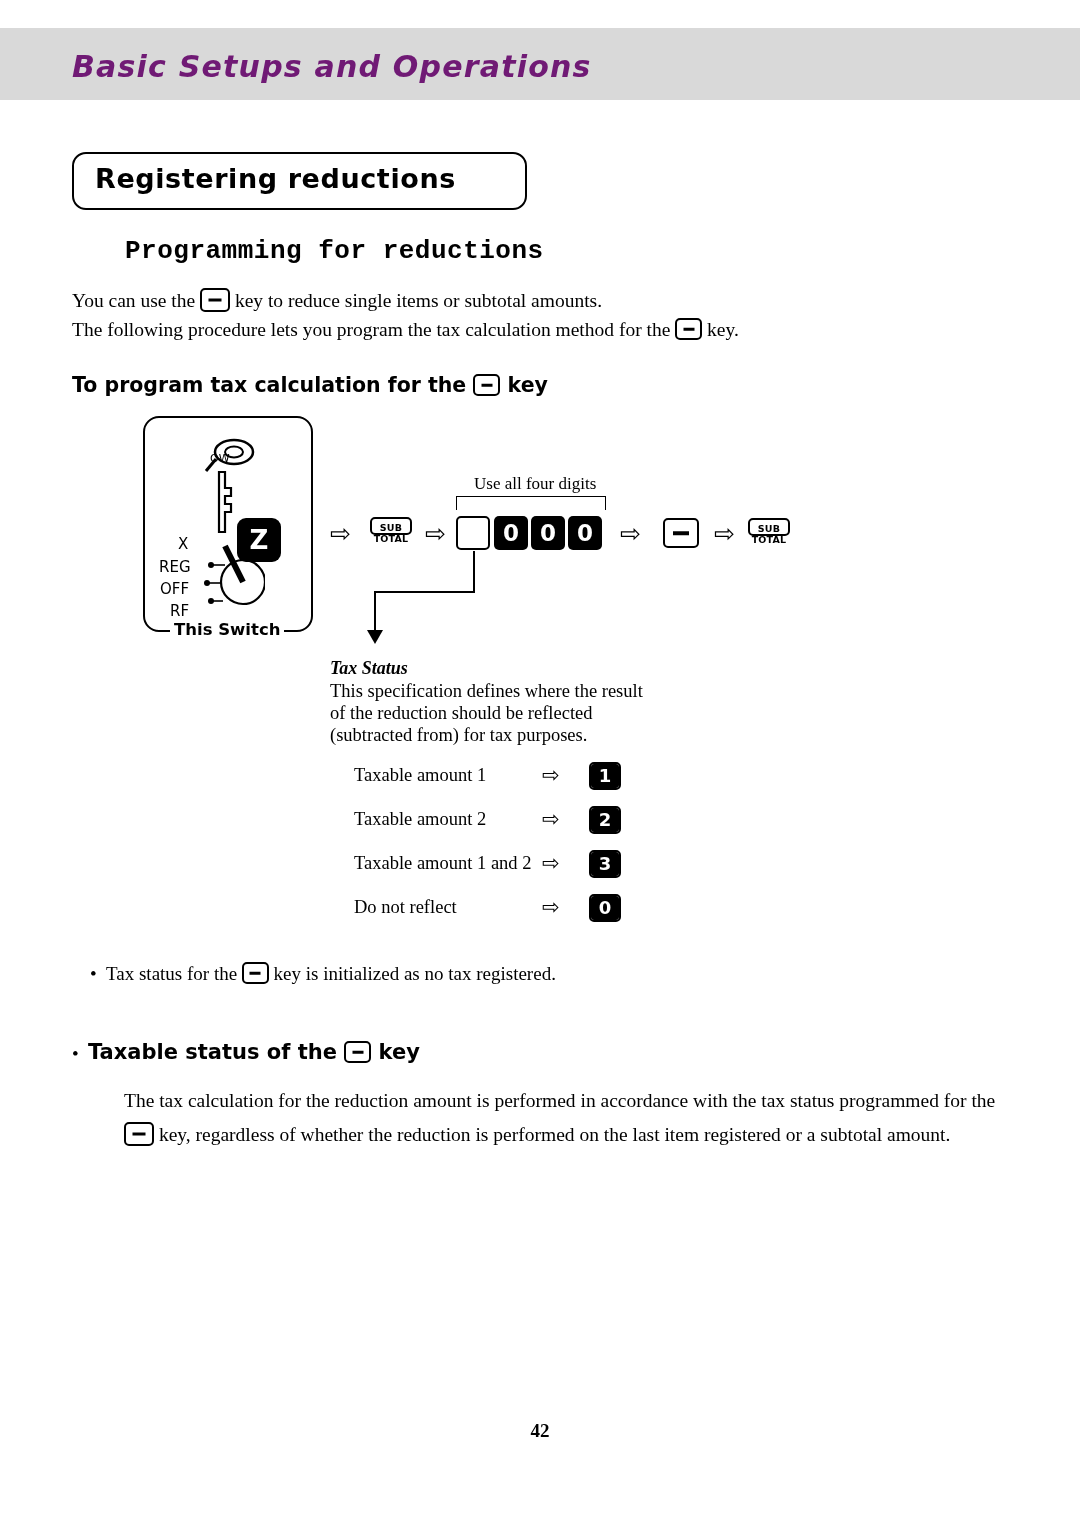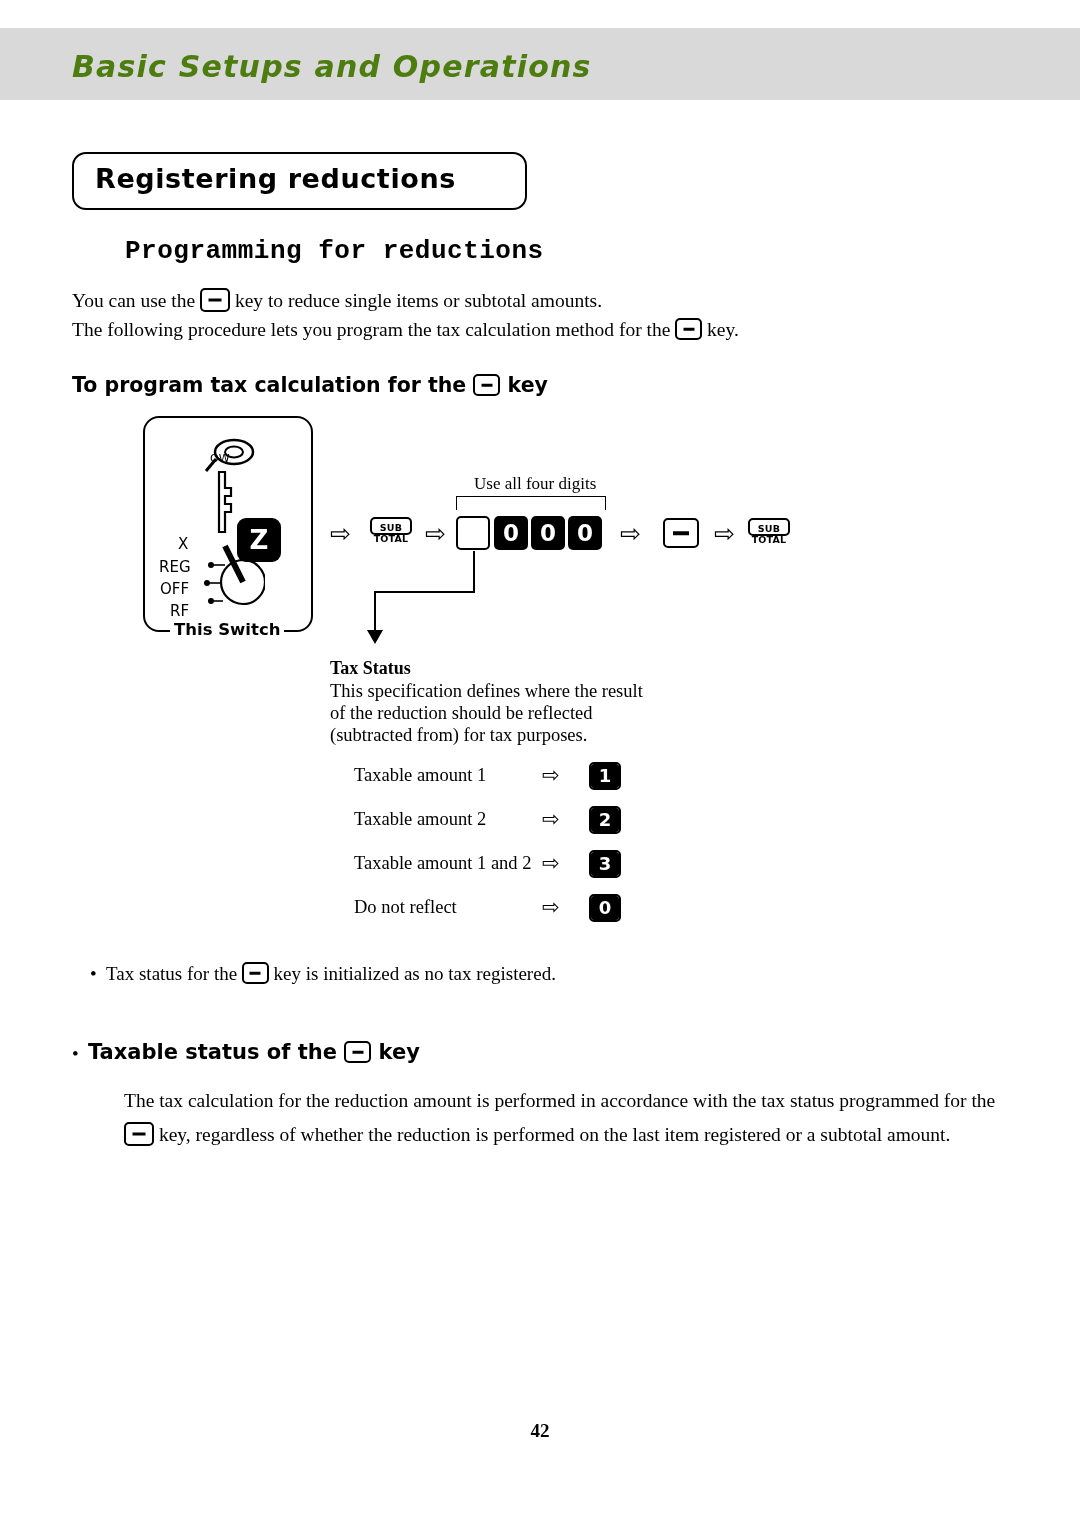--- a/index.html
+++ b/index.html
@@ -27,21 +27,21 @@
   }
   .header-title {
     position: absolute;
     top: 49px;
     left: 72px;
     font-family: "DejaVu Sans", sans-serif;
     font-style: italic;
     font-weight: bold;
     font-size: 30px;
     letter-spacing: 1.2px;
-    color: #4d7c0f;
+    color: #701a75;
   }
 
   
   .section-box {
     position: absolute;
     top: 152px;
     left: 72px;
     width: 455px;
     height: 58px;
     border: 2px solid #000;
@@ -262,20 +262,21 @@
     border-top: 14px solid #000;
   }
 
   
   .tax-status-title {
     position: absolute;
     top: 658px;
     left: 330px;
     font-weight: bold;
     font-size: 18px;
+    font-style: italic;
   }
   .tax-status-text {
     position: absolute;
     top: 680px;
     left: 330px;
     font-size: 18.5px;
     line-height: 22px;
     width: 330px;
   }
 

